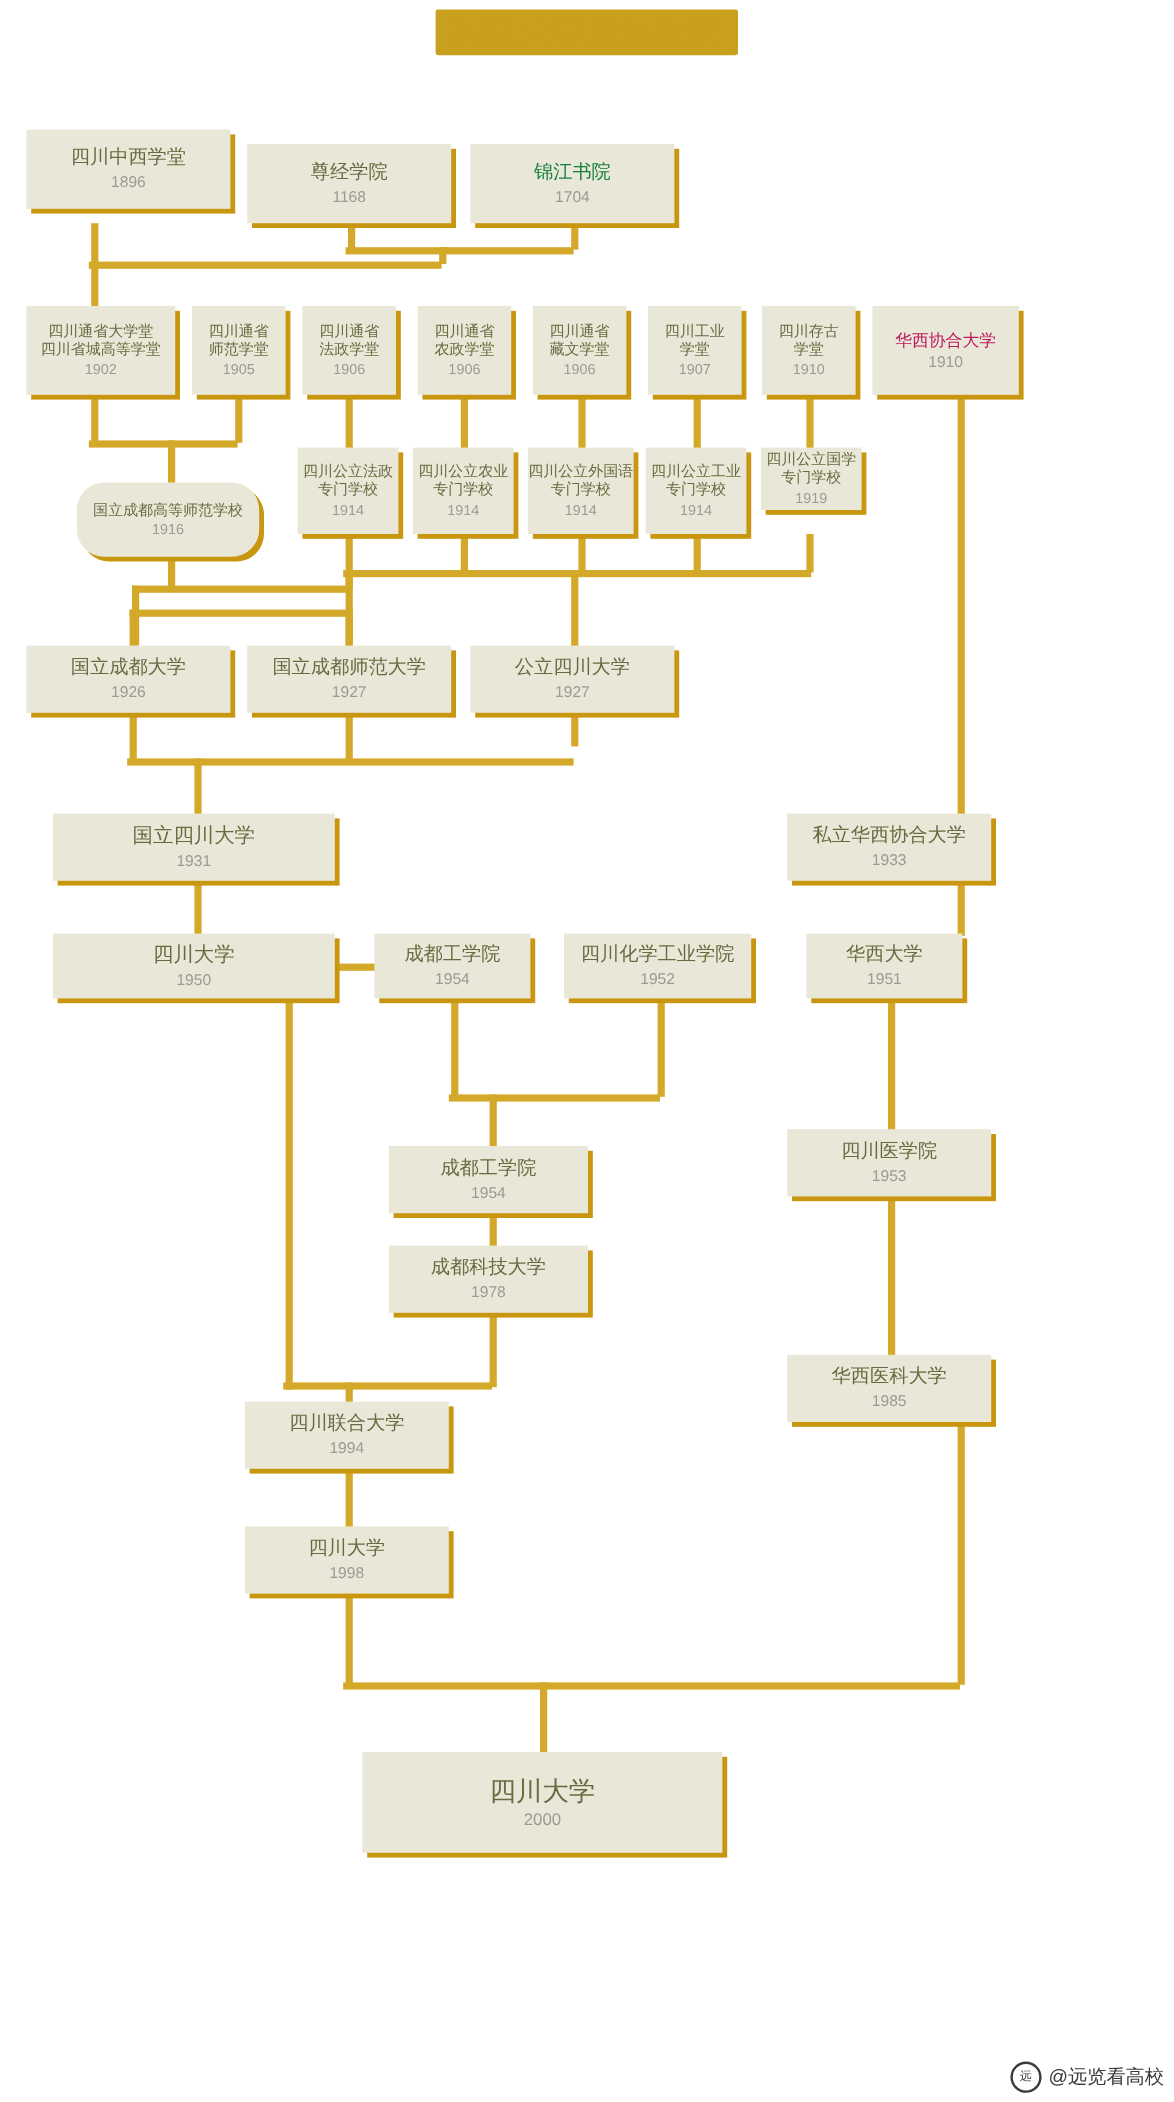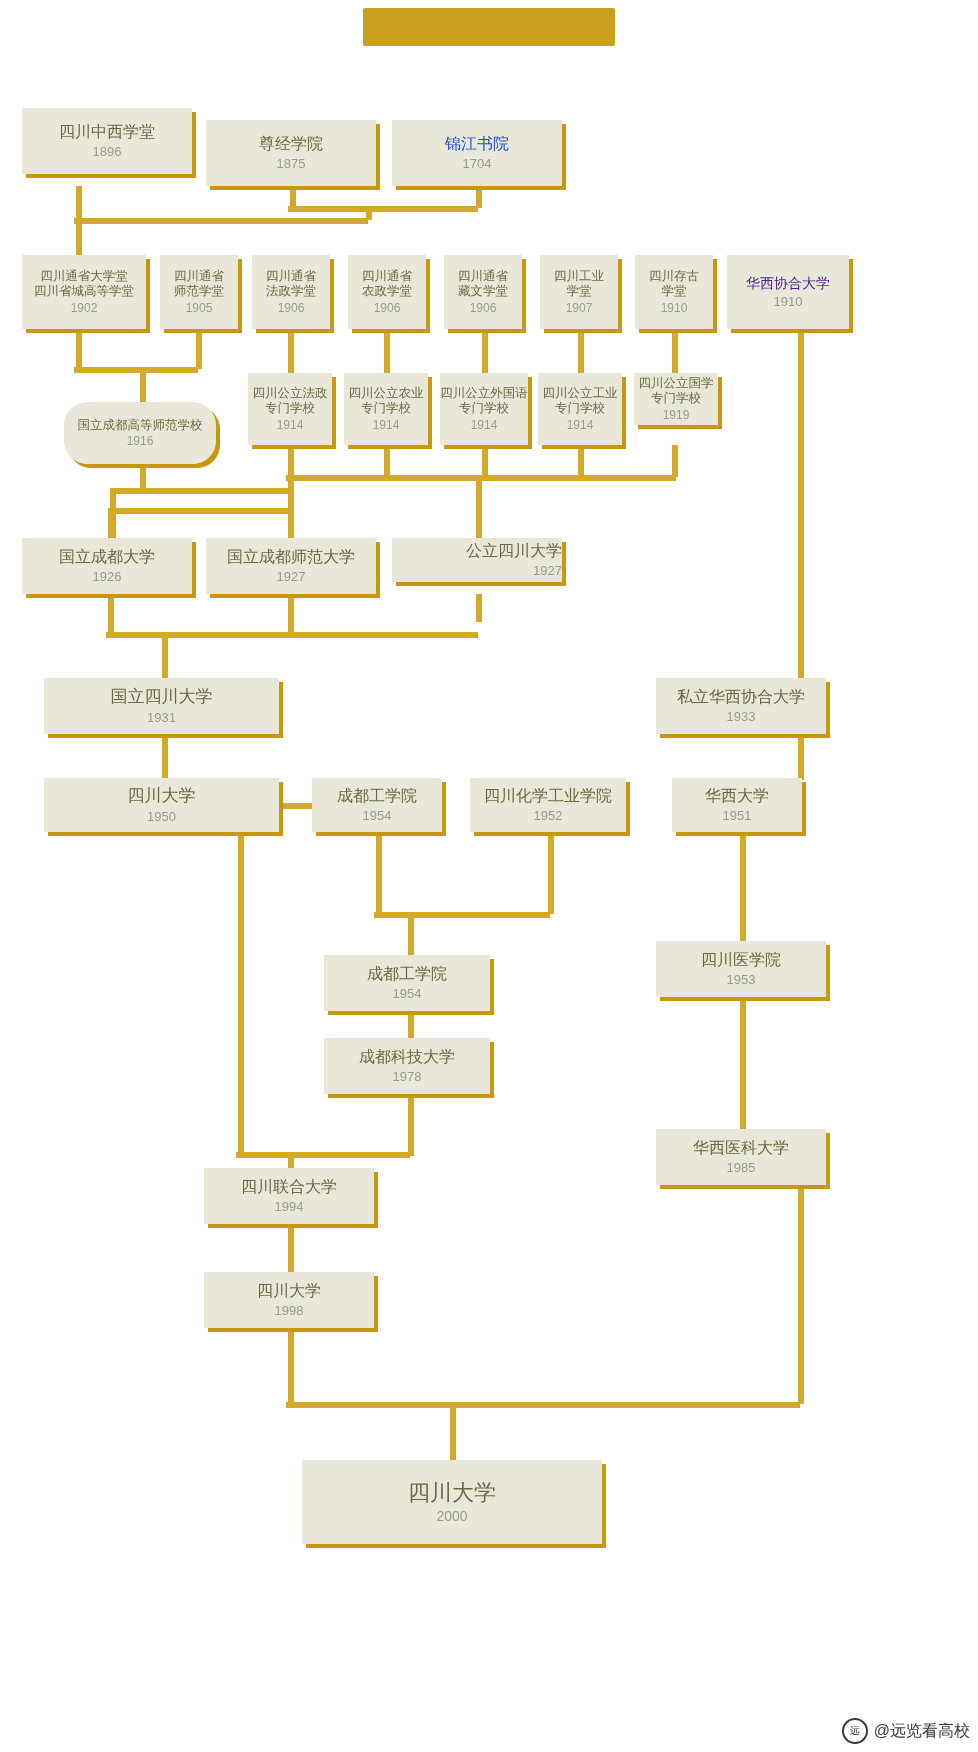--- a/index.html
+++ b/index.html
@@ -136,24 +136,24 @@
       <div class="ln" style="background: rgb(212, 169, 42); left: 286px; top: 1402px; width: 514px; height: 6px;"></div>
       <div class="ln" style="background: rgb(212, 169, 42); left: 450px; top: 1402px; width: 6px; height: 60px;"></div>
     </div>
   <div id="nodes">
       <div class="node t-m" style="left: 22px; top: 108px; width: 170px; height: 66px; background: rgb(233, 232, 216); box-shadow: rgb(200, 150, 15) 4px 4px 0px 0px;">
         <div class="nm" style="color: rgb(106, 106, 66);">四川中西学堂</div>
         <div class="yr" style="color: rgb(154, 154, 150);">1896</div>
       </div>
       <div class="node t-m" style="left: 206px; top: 120px; width: 170px; height: 66px; background: rgb(233, 232, 216); box-shadow: rgb(200, 150, 15) 4px 4px 0px 0px;">
         <div class="nm" style="color: rgb(106, 106, 66);">尊经学院</div>
-        <div class="yr" style="color: rgb(154, 154, 150);">1875</div>
+        <div class="yr" style="color: rgb(154, 154, 150);">1168</div>
       </div>
       <div class="node t-m" style="left: 392px; top: 120px; width: 170px; height: 66px; background: rgb(233, 232, 216); box-shadow: rgb(200, 150, 15) 4px 4px 0px 0px;">
-        <div class="nm" style="color: #1d4ed8;">锦江书院</div>
+        <div class="nm" style="color: #15803d;">锦江书院</div>
         <div class="yr" style="color: rgb(154, 154, 150);">1704</div>
       </div>
       <div class="node t-xs" style="left: 22px; top: 255px; width: 124px; height: 74px; background: rgb(233, 232, 216); box-shadow: rgb(200, 150, 15) 4px 4px 0px 0px;">
         <div class="nm" style="color: rgb(106, 106, 66);">四川通省大学堂
 四川省城高等学堂</div>
         <div class="yr" style="color: rgb(154, 154, 150);">1902</div>
       </div>
       <div class="node t-xs" style="left: 160px; top: 255px; width: 78px; height: 74px; background: rgb(233, 232, 216); box-shadow: rgb(200, 150, 15) 4px 4px 0px 0px;">
         <div class="nm" style="color: rgb(106, 106, 66);">四川通省
 师范学堂</div>
@@ -178,21 +178,21 @@
         <div class="nm" style="color: rgb(106, 106, 66);">四川工业
 学堂</div>
         <div class="yr" style="color: rgb(154, 154, 150);">1907</div>
       </div>
       <div class="node t-xs" style="left: 635px; top: 255px; width: 78px; height: 74px; background: rgb(233, 232, 216); box-shadow: rgb(200, 150, 15) 4px 4px 0px 0px;">
         <div class="nm" style="color: rgb(106, 106, 66);">四川存古
 学堂</div>
         <div class="yr" style="color: rgb(154, 154, 150);">1910</div>
       </div>
       <div class="node t-s" style="left: 727px; top: 255px; width: 122px; height: 74px; background: rgb(233, 232, 216); box-shadow: rgb(200, 150, 15) 4px 4px 0px 0px;">
-        <div class="nm" style="color: #4c1d95;">华西协合大学</div>
+        <div class="nm" style="color: #be185d;">华西协合大学</div>
         <div class="yr" style="color: rgb(154, 154, 150);">1910</div>
       </div>
       <div class="node t-xs" style="left: 248px; top: 373px; width: 84px; height: 72px; background: rgb(233, 232, 216); box-shadow: rgb(200, 150, 15) 4px 4px 0px 0px;">
         <div class="nm" style="color: rgb(106, 106, 66);">四川公立法政
 专门学校</div>
         <div class="yr" style="color: rgb(154, 154, 150);">1914</div>
       </div>
       <div class="node t-xs" style="left: 344px; top: 373px; width: 84px; height: 72px; background: rgb(233, 232, 216); box-shadow: rgb(200, 150, 15) 4px 4px 0px 0px;">
         <div class="nm" style="color: rgb(106, 106, 66);">四川公立农业
 专门学校</div>
@@ -218,21 +218,21 @@
         <div class="yr" style="color: rgb(154, 154, 150);">1916</div>
       </div>
       <div class="node t-m" style="left: 22px; top: 538px; width: 170px; height: 56px; background: rgb(233, 232, 216); box-shadow: rgb(200, 150, 15) 4px 4px 0px 0px;">
         <div class="nm" style="color: rgb(106, 106, 66);">国立成都大学</div>
         <div class="yr" style="color: rgb(154, 154, 150);">1926</div>
       </div>
       <div class="node t-m" style="left: 206px; top: 538px; width: 170px; height: 56px; background: rgb(233, 232, 216); box-shadow: rgb(200, 150, 15) 4px 4px 0px 0px;">
         <div class="nm" style="color: rgb(106, 106, 66);">国立成都师范大学</div>
         <div class="yr" style="color: rgb(154, 154, 150);">1927</div>
       </div>
-      <div class="node t-m" style="left: 392px; top: 538px; width: 170px; height: 44px; background: rgb(233, 232, 216); box-shadow: rgb(200, 150, 15) 4px 4px 0px 0px; align-items: flex-end;">
+      <div class="node t-m" style="left: 392px; top: 538px; width: 170px; height: 56px; background: rgb(233, 232, 216); box-shadow: rgb(200, 150, 15) 4px 4px 0px 0px;">
         <div class="nm" style="color: rgb(106, 106, 66);">公立四川大学</div>
         <div class="yr" style="color: rgb(154, 154, 150);">1927</div>
       </div>
       <div class="node t-l" style="left: 44px; top: 678px; width: 235px; height: 56px; background: rgb(233, 232, 216); box-shadow: rgb(200, 150, 15) 4px 4px 0px 0px;">
         <div class="nm" style="color: rgb(106, 106, 66);">国立四川大学</div>
         <div class="yr" style="color: rgb(154, 154, 150);">1931</div>
       </div>
       <div class="node t-m" style="left: 656px; top: 678px; width: 170px; height: 56px; background: rgb(233, 232, 216); box-shadow: rgb(200, 150, 15) 4px 4px 0px 0px;">
         <div class="nm" style="color: rgb(106, 106, 66);">私立华西协合大学</div>
         <div class="yr" style="color: rgb(154, 154, 150);">1933</div>

